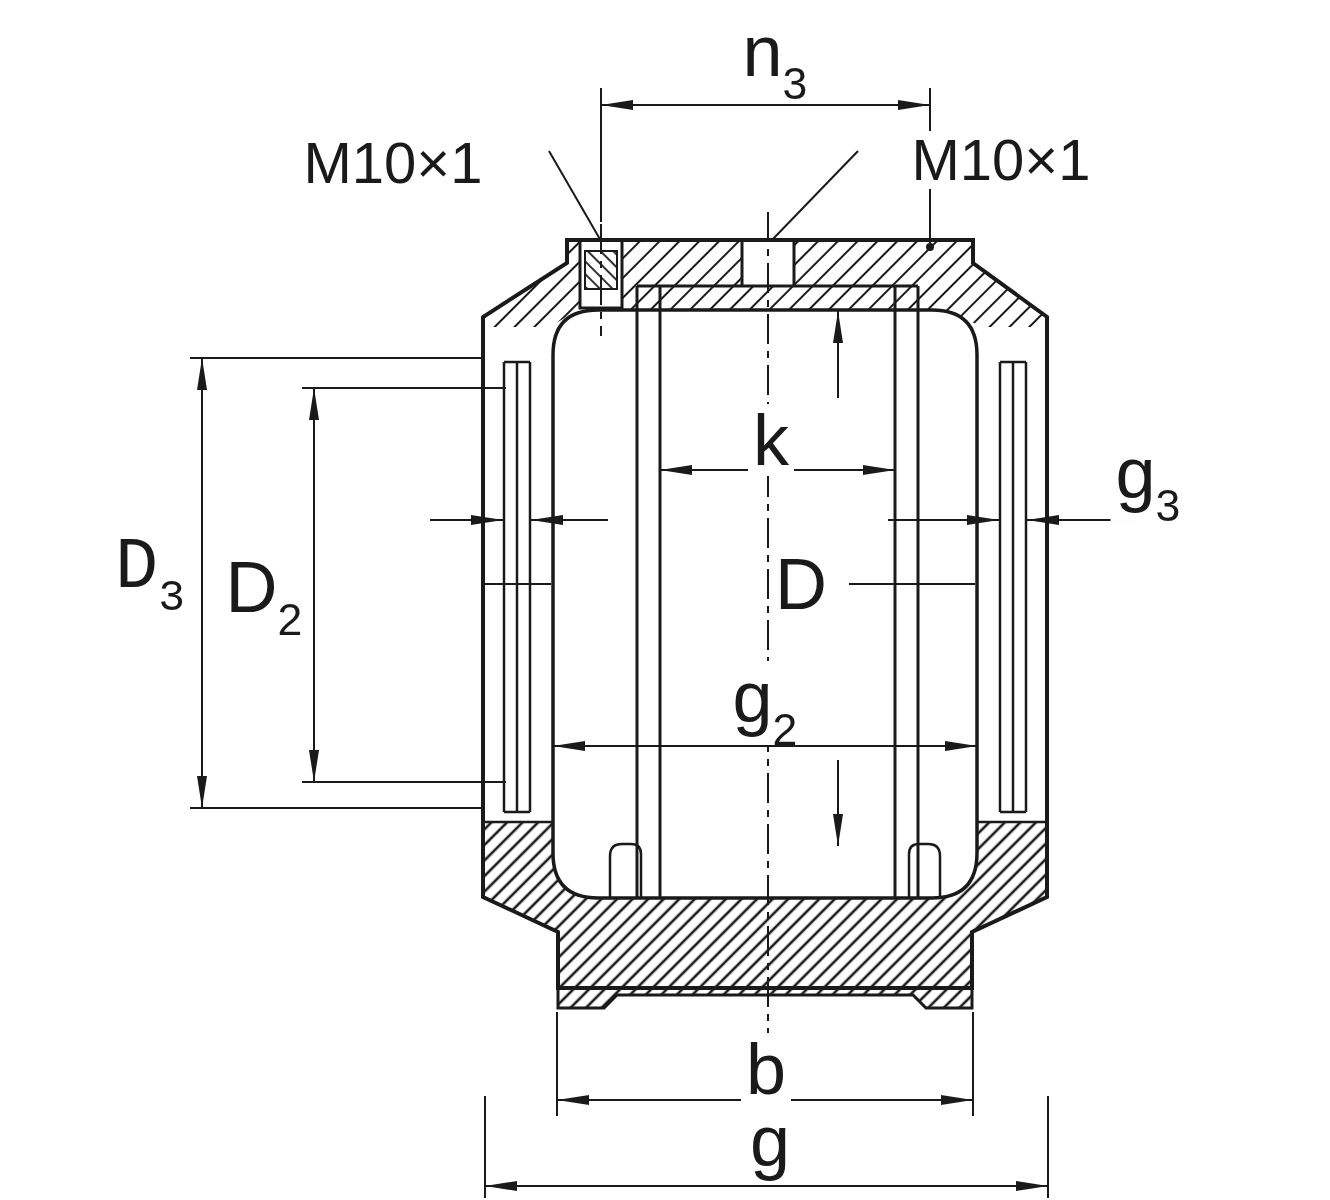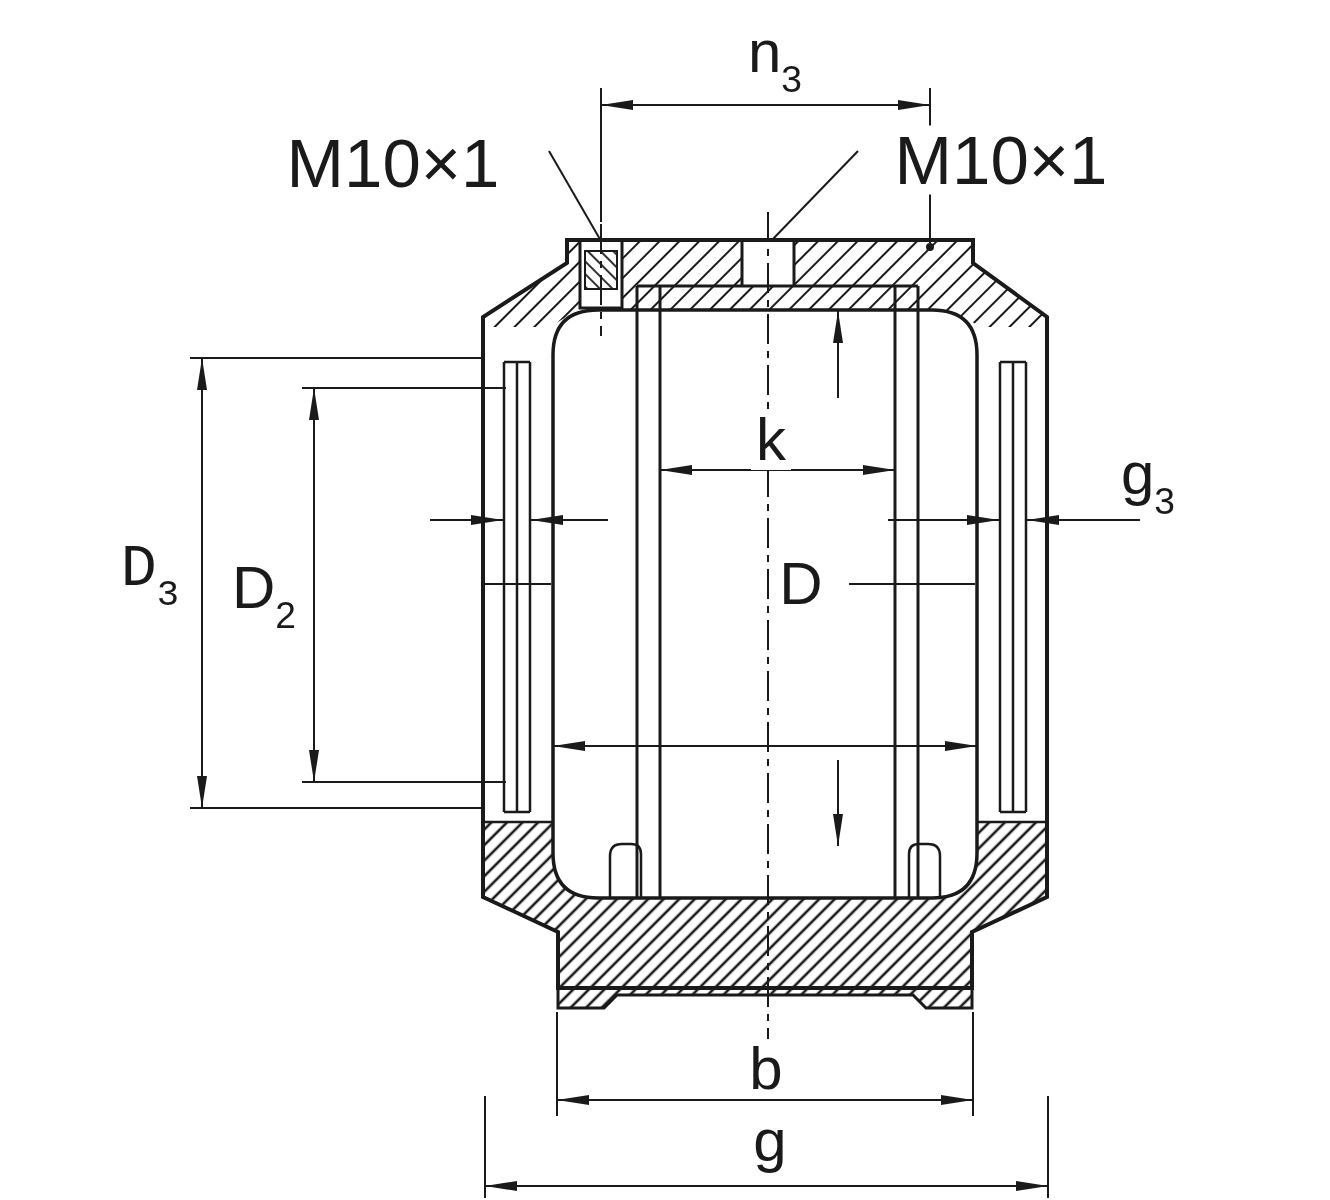--- a/index.html
+++ b/index.html
@@ -7,35 +7,35 @@
     position:relative;
     width:1330px;height:1200px;
     background:#ffffff;
     overflow:hidden;
     font-family:"Liberation Sans","DejaVu Sans",sans-serif;
   }
   .stage svg{position:absolute;left:0;top:0;}
   .lbl{
     position:absolute;
     transform:translate(-50%,-50%);
-    font-size:60px;
+    font-size:72px;
     line-height:1;
     color:#1a1a1a;
     background:#ffffff;
     padding:0 5px;
     white-space:nowrap;
     z-index:2;
   }
   .lbl sub{
     font-size:0.62em;
     line-height:1;
     position:relative;
     top:0.18em;
   }
-  .lbl.m10{font-size:69px;}
+  .lbl.m10{font-size:58px;}
 </style>
 </head>
 <body>
 
 <div class="stage">
 
   <svg width="1330" height="1200" viewBox="0 0 1330 1200">
     <defs>
       <pattern id="h1" patternUnits="userSpaceOnUse" width="14" height="14" patternTransform="rotate(45)">
         <line x1="7" y1="0" x2="7" y2="14" stroke="#1a1a1a" stroke-width="2"></line>
@@ -151,16 +151,17 @@
   </svg>
 
   <div class="lbl" style="left:775px;top:57px;"><span>n</span><sub>3</sub></div>
   <div class="lbl m10" style="left:393px;top:163px;"><span>M10×1</span></div>
   <div class="lbl m10" style="left:1001px;top:160px;"><span>M10×1</span></div>
   <div class="lbl" style="left:771px;top:440px;"><span>k</span></div>
   <div class="lbl" style="left:1148px;top:479px;"><span>g</span><sub>3</sub></div>
   <div class="lbl" style="left:150px;top:573px;font-family:Liberation Mono, monospace;"><span>D</span><sub>3</sub></div>
   <div class="lbl" style="left:264px;top:580px;margin-top:13px;"><span>D</span><sub>2</sub></div>
   <div class="lbl" style="left:801px;top:584px;"><span>D</span></div>
+  <div class="lbl" style="left:765px;top:703px;"><span>g</span><sub>2</sub></div>
   <div class="lbl" style="left:766px;top:1069px;"><span>b</span></div>
   <div class="lbl" style="left:770px;top:1141px;"><span>g</span></div>
 
 </div>
 
 </body></html>

